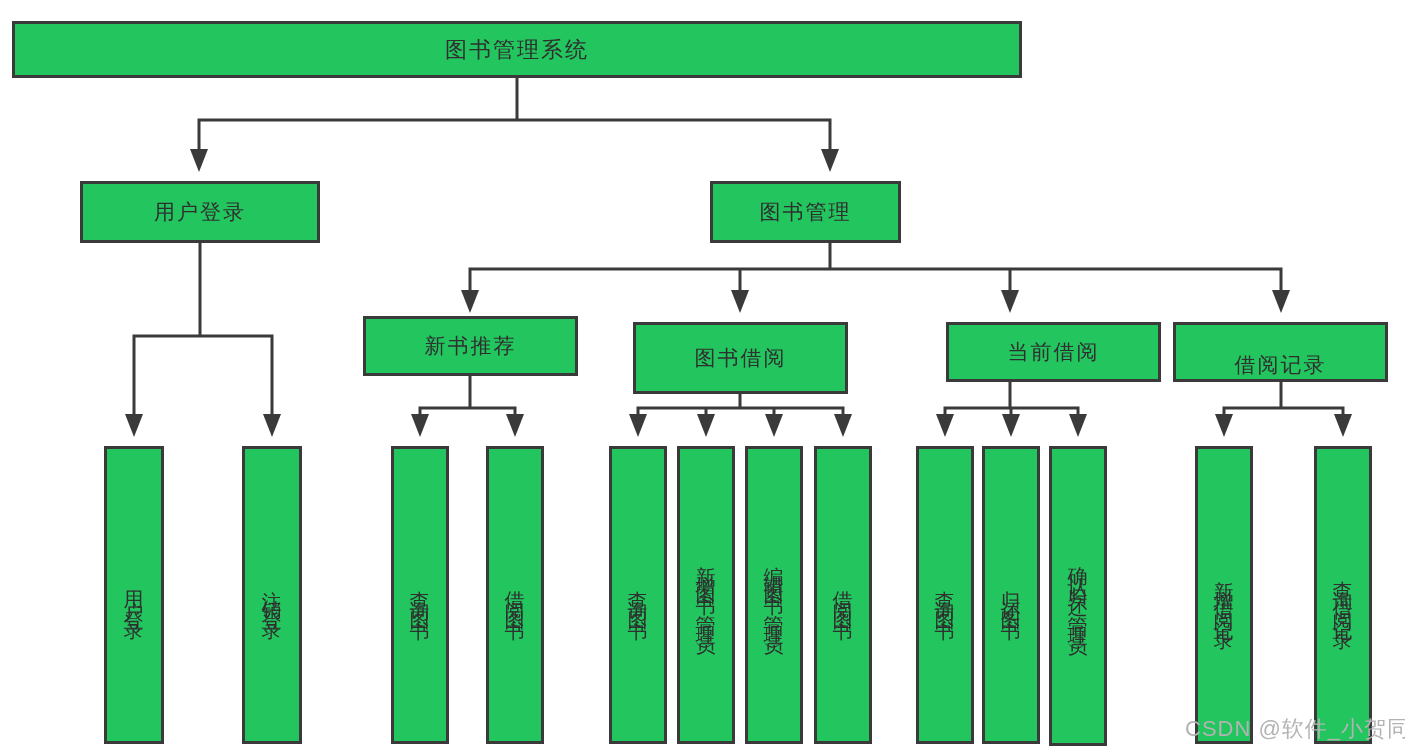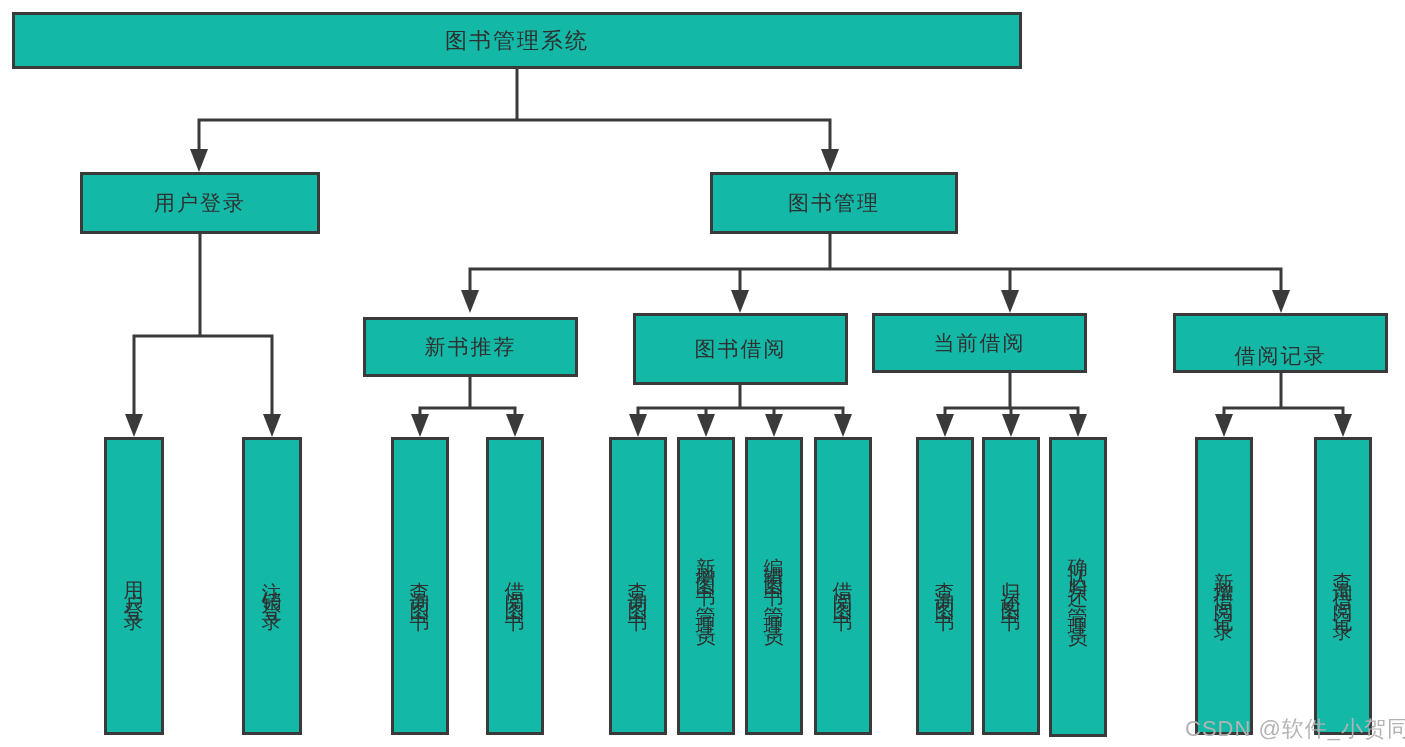--- a/index.html
+++ b/index.html
@@ -12,27 +12,28 @@
     font-family: "Liberation Sans", "DejaVu Sans", sans-serif;
     color: #2f2f2f;
   }
   .wires {
     position: absolute;
     left: 0; top: 0;
     width: 1405px; height: 747px;
   }
   .node {
     position: absolute;
-    background: #14b8a6;
+    background: #22c55e;
     border: 3px solid #3a3a3a;
     box-sizing: border-box;
     display: flex;
     align-items: center;
     justify-content: center;
     text-align: center;
+    margin-top: 9px;
   }
   .node .label {
     font-size: 21px;
     letter-spacing: 2px;
     white-space: nowrap;
     color: #2f2f2f;
   }
   .node.root .label { font-size: 22px; }
   .node.leaf .label {
     writing-mode: vertical-rl;
@@ -108,31 +109,31 @@
     </g>
   </svg>
 
   <div class="node root" style="left:12px; top:12px; width:1010px; height:57px;">
     <span class="label">图书管理系统</span>
   </div>
 
   <div class="node" style="left:80px; top:172px; width:240px; height:62px;">
     <span class="label">用户登录</span>
   </div>
-  <div class="node" style="left:710px; top:172px; width:248px; height:62px;">
+  <div class="node" style="left:710px; top:172px; width:191px; height:62px;">
     <span class="label">图书管理</span>
   </div>
 
-  <div class="node" style="left:363px; top:317px; width:215px; height:60px;">
+  <div class="node" style="left:363px; top:307px; width:215px; height:60px;">
     <span class="label">新书推荐</span>
   </div>
   <div class="node" style="left:633px; top:313px; width:215px; height:72px;">
     <span class="label">图书借阅</span>
   </div>
-  <div class="node" style="left:872px; top:313px; width:215px; height:60px;">
+  <div class="node" style="left:946px; top:313px; width:215px; height:60px;">
     <span class="label">当前借阅</span>
   </div>
   <div class="node" style="left:1173px; top:313px; width:215px; height:60px;align-items:flex-end;">
     <span class="label">借阅记录</span>
   </div>
 
   <div class="node leaf" style="left:104px; top:437px; width:60px; height:298px;">
     <span class="label">用户登录</span>
   </div>
   <div class="node leaf" style="left:242px; top:437px; width:60px; height:298px;">

